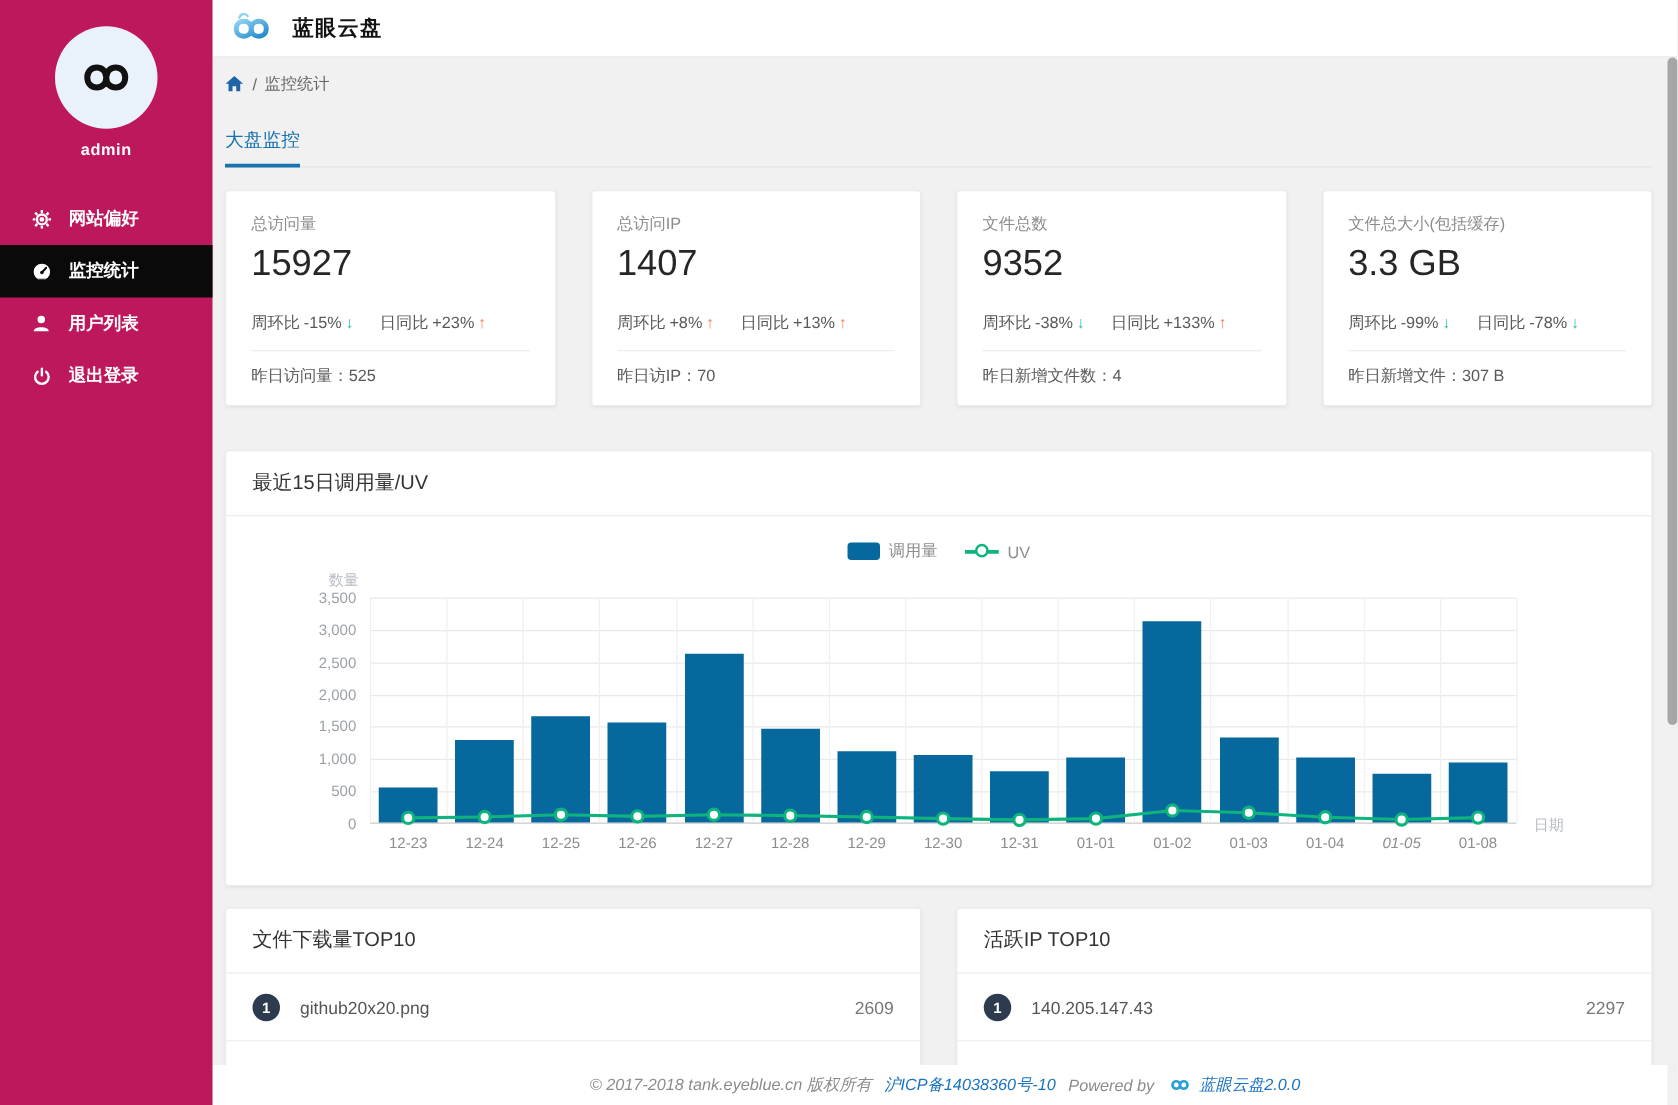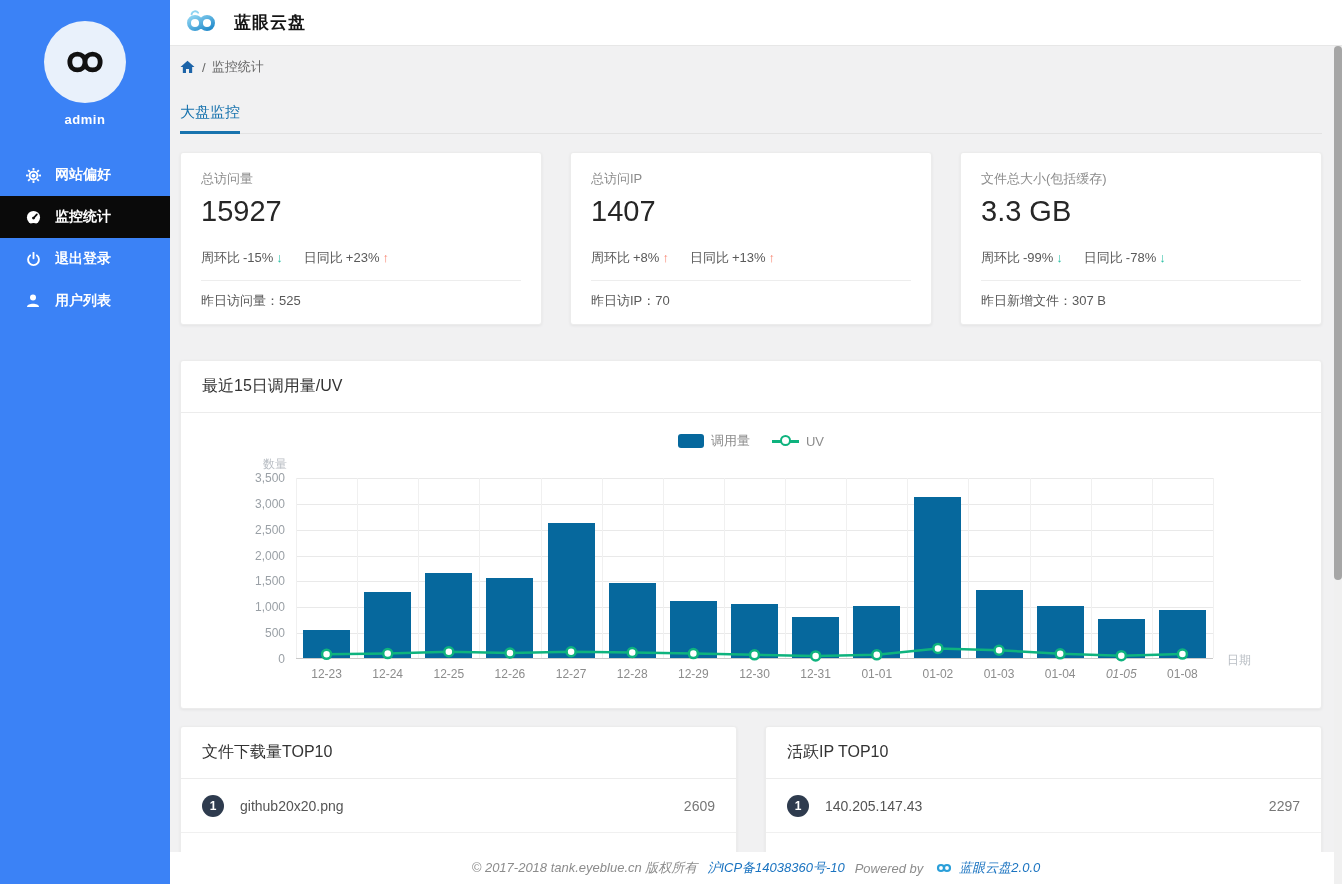--- a/index.html
+++ b/index.html
@@ -1,21 +1,21 @@
 <!DOCTYPE html>
 <html><head>
 <meta charset="utf-8">
 <style>
   * { margin:0; padding:0; box-sizing:border-box; }
   html,body { width:1342px; height:884px; overflow:hidden; font-family:"Liberation Sans", sans-serif; background:#f1f1f2; }
 
   .app { display:flex; width:1342px; height:884px; }
 
   
-  .sidebar { width:170px; height:884px; background:#3b82f6; flex:0 0 170px; position:relative; z-index:30; }
+  .sidebar { width:170px; height:884px; background:#be185d; flex:0 0 170px; position:relative; z-index:30; }
   .avatar { width:82px; height:82px; border-radius:50%; background:#e9f1fb; margin:21px auto 0; display:flex; align-items:center; justify-content:center; }
   .avatar svg { display:block; }
   .username { text-align:center; color:#fff; font-size:13px; font-weight:bold; margin-top:9px; letter-spacing:.5px; }
   .nav { margin-top:27px; }
   .nav-item { height:42px; display:flex; align-items:center; padding-left:25px; color:#fff; font-size:14px; font-weight:bold; cursor:pointer; }
   .nav-item .nicon { width:16px; height:16px; margin-right:14px; display:inline-flex; align-items:center; justify-content:center; }
   .nav-item.active { background:#0a0a0a; }
 
   
   .main { flex:1; position:relative; height:884px; background:#f1f1f2; }
@@ -123,35 +123,35 @@
             <circle cx="8" cy="8" r="7" fill="#fff"></circle>
             <line x1="8" y1="8.6" x2="11.6" y2="4.6" stroke="#0a0a0a" stroke-width="1.8" stroke-linecap="round"></line>
             <circle cx="8" cy="8.6" r="1.5" fill="#0a0a0a"></circle>
             <path d="M4.5 13.8 A7 7 0 0 0 11.5 13.8 Z" fill="#0a0a0a"></path>
           </svg>
         </span>
         <span>监控统计</span>
       </div>
       <div class="nav-item">
         <span class="nicon">
+          <svg width="14" height="14" viewBox="0 0 14 14">
+            <circle cx="7" cy="3.6" r="3" fill="#fff"></circle>
+            <path d="M1 13 C1 8.8 13 8.8 13 13 Z" fill="#fff"></path>
+          </svg>
+        </span>
+        <span>用户列表</span>
+      </div>
+      <div class="nav-item">
+        <span class="nicon">
           <svg width="15" height="15" viewBox="0 0 16 16">
             <path d="M4.4 3.6 A5.8 5.8 0 1 0 11.6 3.6" fill="none" stroke="#fff" stroke-width="2" stroke-linecap="round"></path>
             <line x1="8" y1="0.8" x2="8" y2="6.6" stroke="#fff" stroke-width="2" stroke-linecap="round"></line>
           </svg>
         </span>
         <span>退出登录</span>
-      </div>
-      <div class="nav-item">
-        <span class="nicon">
-          <svg width="14" height="14" viewBox="0 0 14 14">
-            <circle cx="7" cy="3.6" r="3" fill="#fff"></circle>
-            <path d="M1 13 C1 8.8 13 8.8 13 13 Z" fill="#fff"></path>
-          </svg>
-        </span>
-        <span>用户列表</span>
       </div>
     </nav>
   </aside>
 
   <div class="main">
 
     <header class="topbar">
       <svg width="40" height="32" viewBox="0 0 50 44">
         <defs>
           <linearGradient id="lg" x1="0" y1="0" x2="1" y2="1">
@@ -195,20 +195,30 @@
           <div class="stat-label">总访问IP</div>
           <div class="stat-value">1407</div>
           <div class="trends">
             <span class="trend"><span>周环比</span><span>+8%</span><span class="arrow" data-dir="up">↑</span></span>
             <span class="trend"><span>日同比</span><span>+13%</span><span class="arrow" data-dir="up">↑</span></span>
           </div>
           <div class="stat-divider"></div>
           <div class="stat-foot"><span>昨日访IP：</span><span>70</span></div>
         </div>
 
+        <div class="card stat-card">
+          <div class="stat-label">文件总数</div>
+          <div class="stat-value">9352</div>
+          <div class="trends">
+            <span class="trend"><span>周环比</span><span>-38%</span><span class="arrow" data-dir="down">↓</span></span>
+            <span class="trend"><span>日同比</span><span>+133%</span><span class="arrow" data-dir="up">↑</span></span>
+          </div>
+          <div class="stat-divider"></div>
+          <div class="stat-foot"><span>昨日新增文件数：</span><span>4</span></div>
+        </div>
 
         <div class="card stat-card">
           <div class="stat-label">文件总大小(包括缓存)</div>
           <div class="stat-value">3.3 GB</div>
           <div class="trends">
             <span class="trend"><span>周环比</span><span>-99%</span><span class="arrow" data-dir="down">↓</span></span>
             <span class="trend"><span>日同比</span><span>-78%</span><span class="arrow" data-dir="down">↓</span></span>
           </div>
           <div class="stat-divider"></div>
           <div class="stat-foot"><span>昨日新增文件：</span><span>307 B</span></div>

